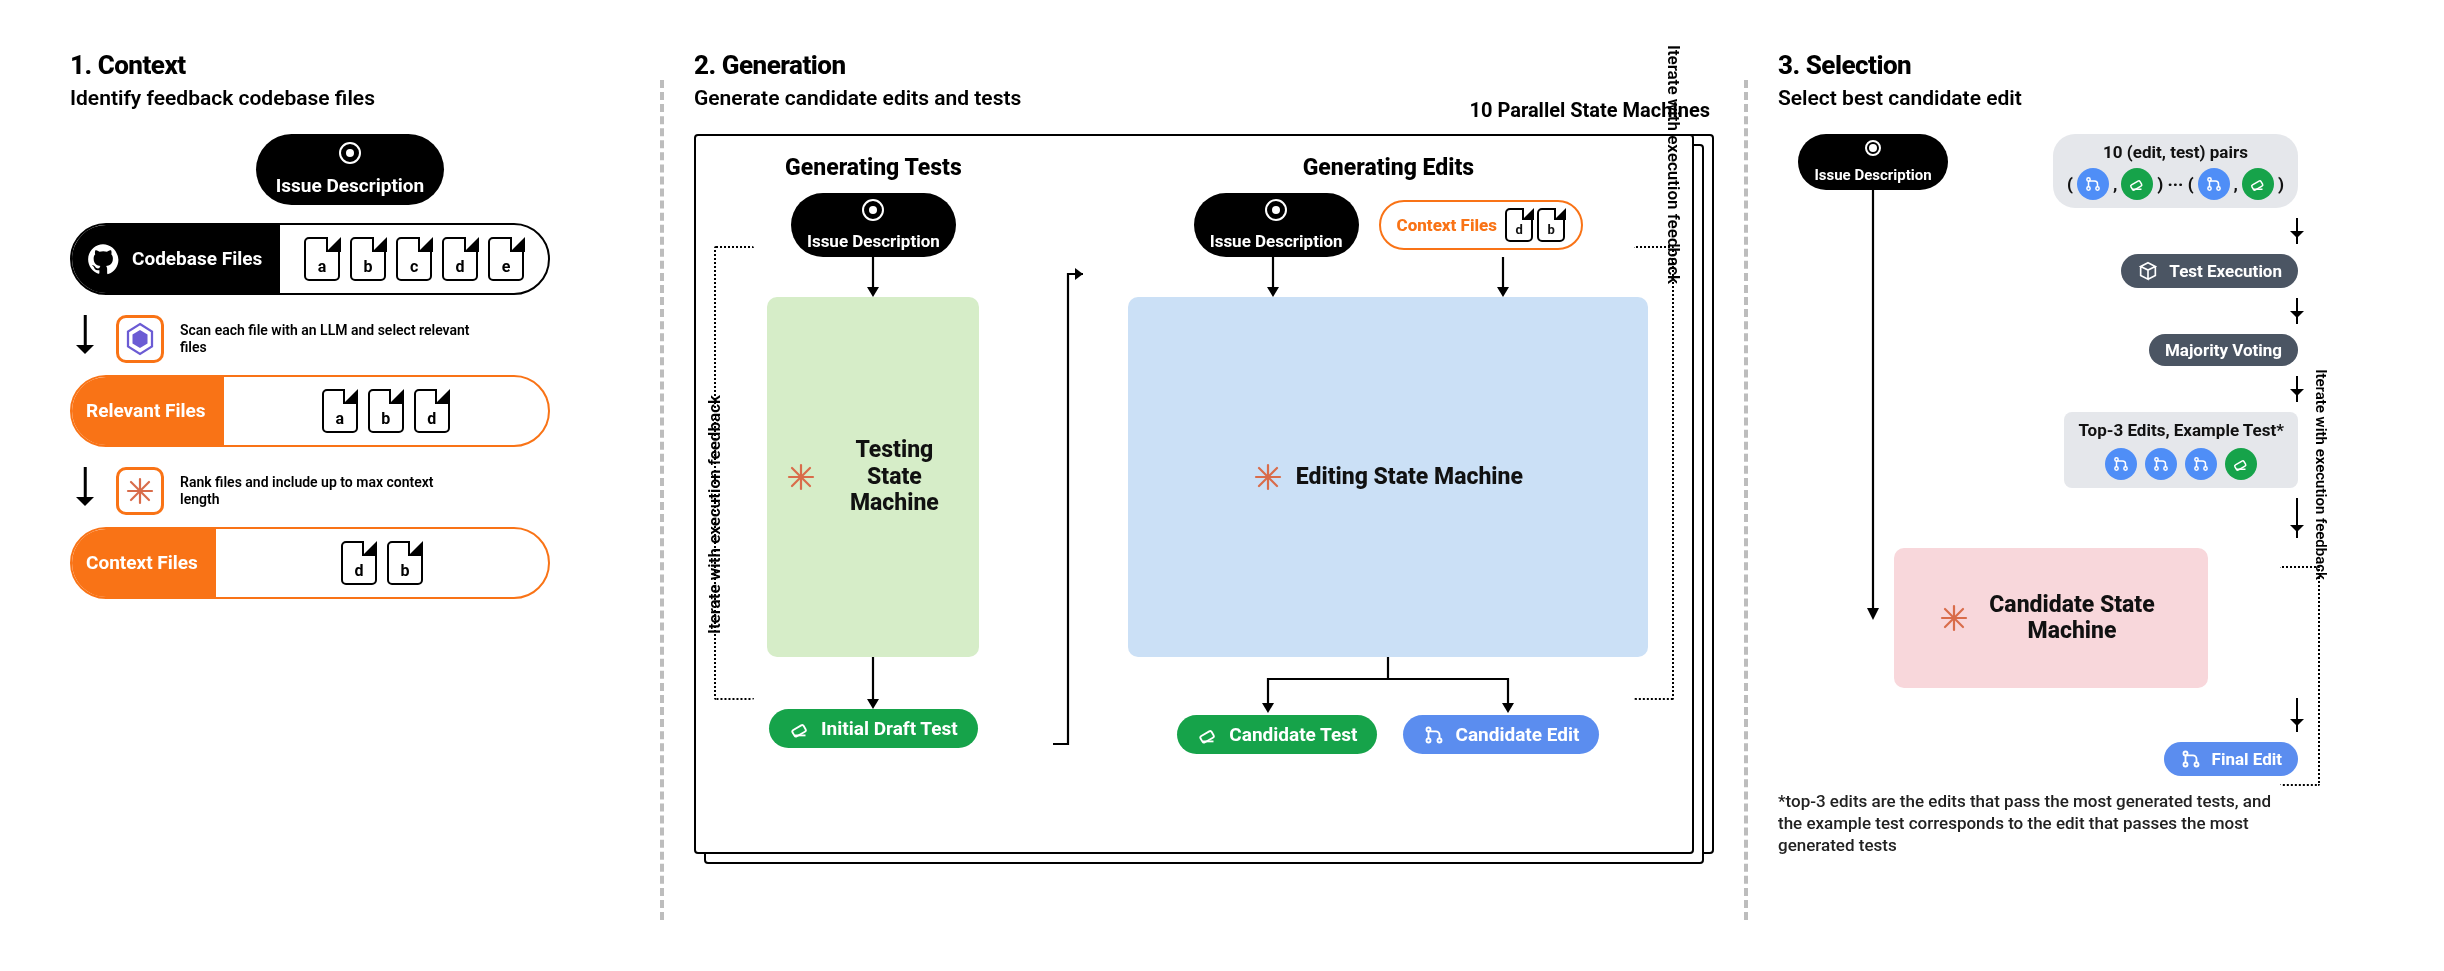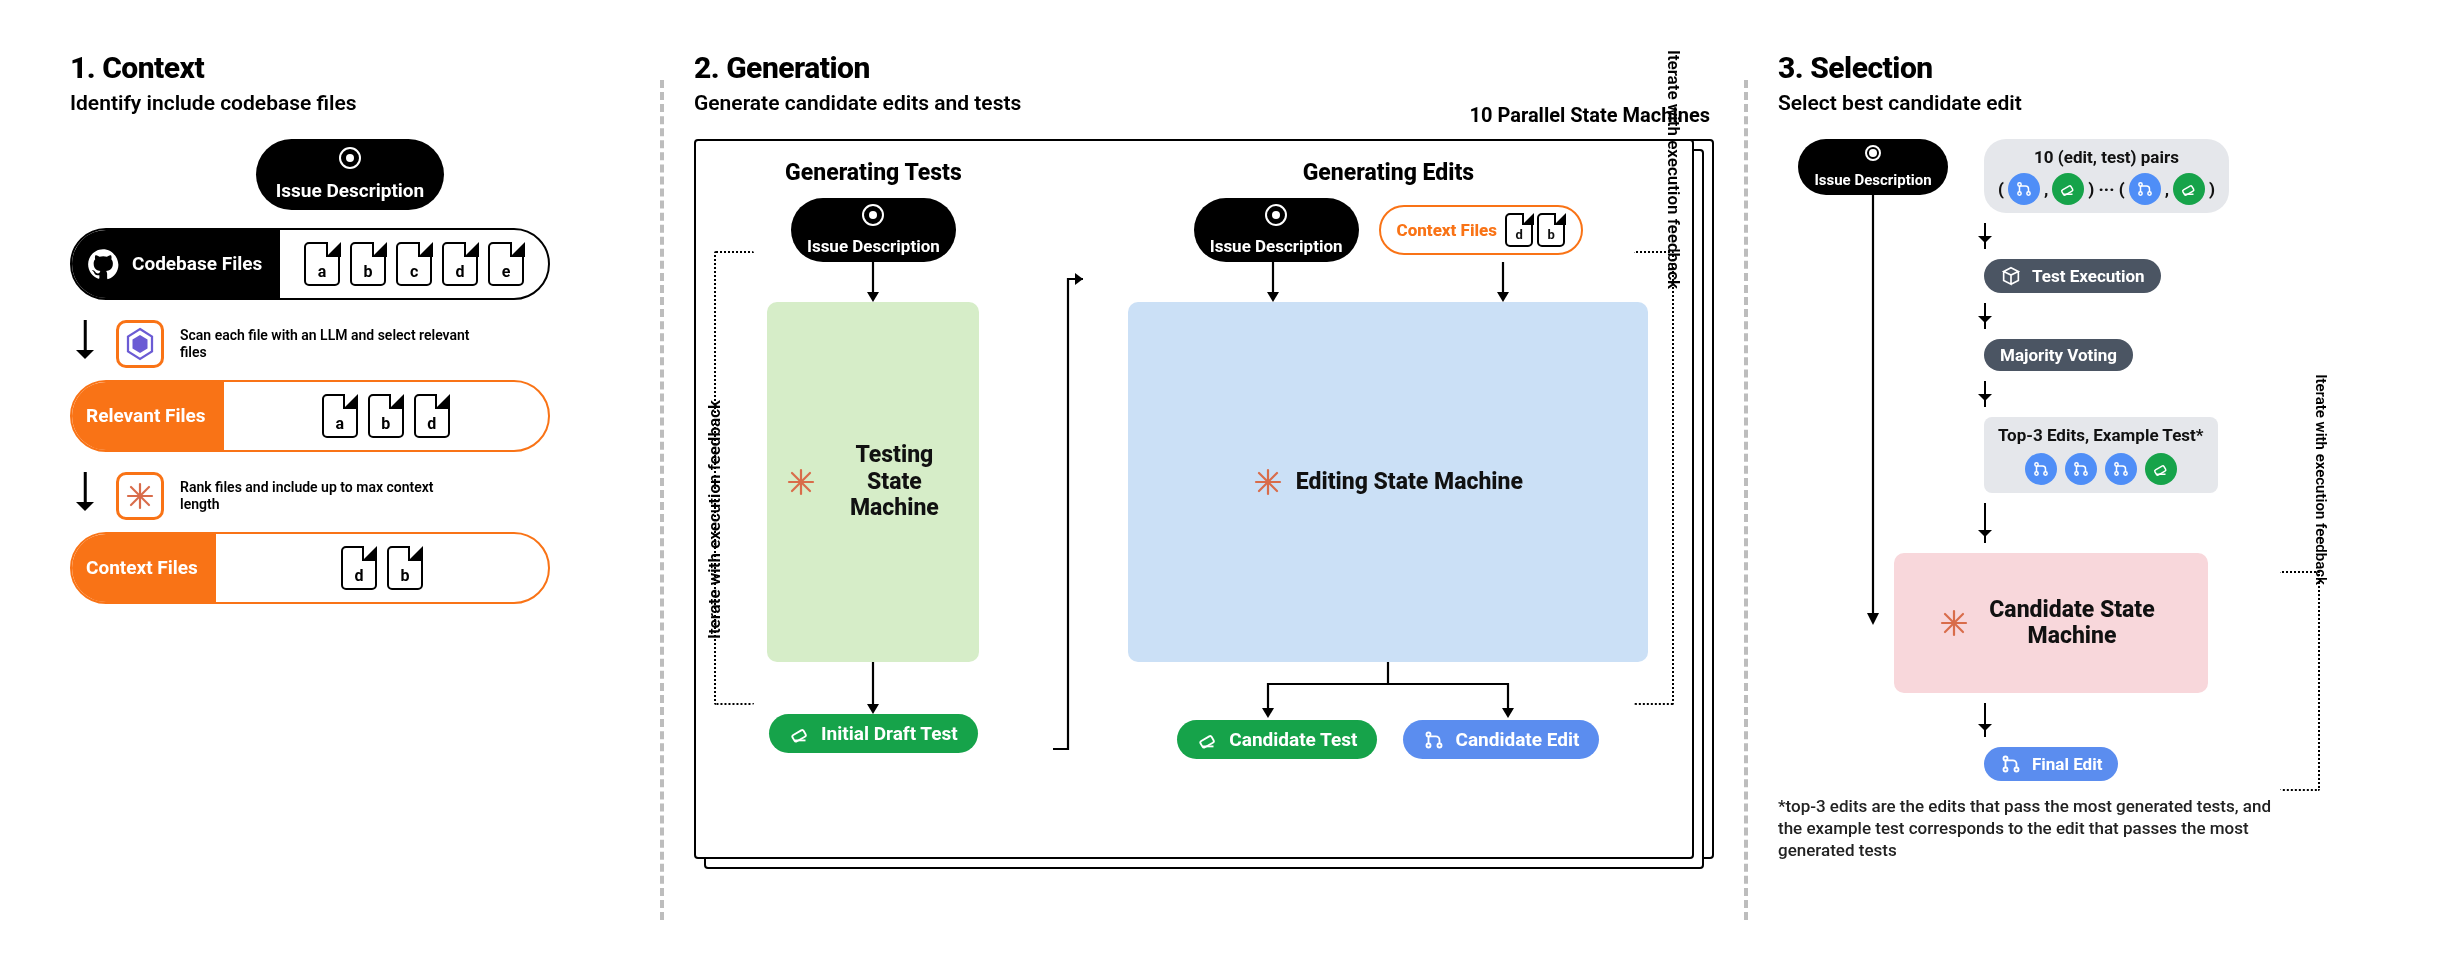--- a/index.html
+++ b/index.html
@@ -15,21 +15,21 @@
   .col { position: relative; }
   .col1 { width: 560px; }
   .col2 { width: 1020px; }
   .col3 { width: 520px; }
   .vsep {
     border-left: 4px dashed #bdbdbd;
     height: 840px;
     align-self: flex-start;
     margin-top: 30px;
   }
-  .step-title { font-weight: 800; font-size: 30px; letter-spacing: -0.5px; margin-bottom: 6px; }
+  .step-title { font-weight: 800; font-size: 26px; letter-spacing: -0.5px; margin-bottom: 6px; }
   .step-sub { font-weight: 600; font-size: 21px; margin-bottom: 24px; }
 
   
   .pill {
     display: inline-flex; align-items: center; gap: 10px;
     border-radius: 999px; padding: 8px 20px;
     font-weight: 700; font-size: 19px;
   }
   .pill-sm { padding: 6px 16px; font-size: 17px; }
   .black { background: #000; color: #fff; flex-direction: column; }
@@ -115,21 +115,21 @@
   .dotted-rect {
     position:absolute; border:2px dotted #000; border-radius:2px;
   }
 
   .pill-row { display:flex; gap:26px; }
   .minichip {
     width:32px; height:32px; border-radius:50%; display:inline-flex; align-items:center; justify-content:center;
   }
   .minichip svg { width:18px; height:18px; }
 
-  .selection-flow { display:flex; flex-direction:column; align-items:flex-start; gap:10px; position:relative; }
+  .selection-flow { display:flex; flex-direction:column; align-items:flex-end; gap:10px; position:relative; }
 
   .flow-arrow { width:2px; height:26px; background:#000; position:relative; }
   .flow-arrow::after { content:''; position:absolute; bottom:-1px; left:50%; transform:translateX(-50%); border:7px solid transparent; border-top-color:#000; }
 
   .footnote { font-size:17px; line-height:1.3; font-weight:500; margin-top:14px; color:#222; }
 
   .icon-gh { width:34px; height:34px; }
 </style>
 </head>
 <body>
@@ -162,21 +162,21 @@
         <path d="M24 10 L34 16 V28 L24 34 L14 28 V16 Z" fill="#6B5BD4"></path>
       </g>
     <g id="gh">
         <path fill="#fff" d="M16 2C8.3 2 2 8.4 2 16.3c0 6.3 4 11.6 9.6 13.5.7.1 1-.3 1-.7v-2.6c-3.9.9-4.7-1.7-4.7-1.7-.6-1.7-1.6-2.1-1.6-2.1-1.3-.9.1-.9.1-.9 1.4.1 2.2 1.5 2.2 1.5 1.3 2.2 3.3 1.6 4.1 1.2.1-.9.5-1.6.9-1.9-3.1-.4-6.4-1.6-6.4-7.1 0-1.6.5-2.9 1.5-3.9-.2-.4-.6-1.9.1-3.9 0 0 1.2-.4 3.9 1.5 1.1-.3 2.3-.5 3.5-.5s2.4.2 3.5.5c2.7-1.9 3.9-1.5 3.9-1.5.8 2 .3 3.5.2 3.9.9 1 1.5 2.3 1.5 3.9 0 5.5-3.3 6.7-6.4 7.1.5.5 1 1.4 1 2.8v4.1c0 .4.3.9 1 .7 5.6-1.9 9.6-7.2 9.6-13.5C30 8.4 23.7 2 16 2z"></path>
       </g>
   </defs>
 </svg>
 
 <div class="col col1">
   <div class="step-title">1. Context</div>
-  <div class="step-sub">Identify include codebase files</div>
+  <div class="step-sub">Identify feedback codebase files</div>
 
   <div style="text-align:center">
     <div class="pill black">
       <span class="dot-target"></span>
       <span>Issue Description</span>
     </div>
   </div>
 
   <div style="height:18px"></div>
 

